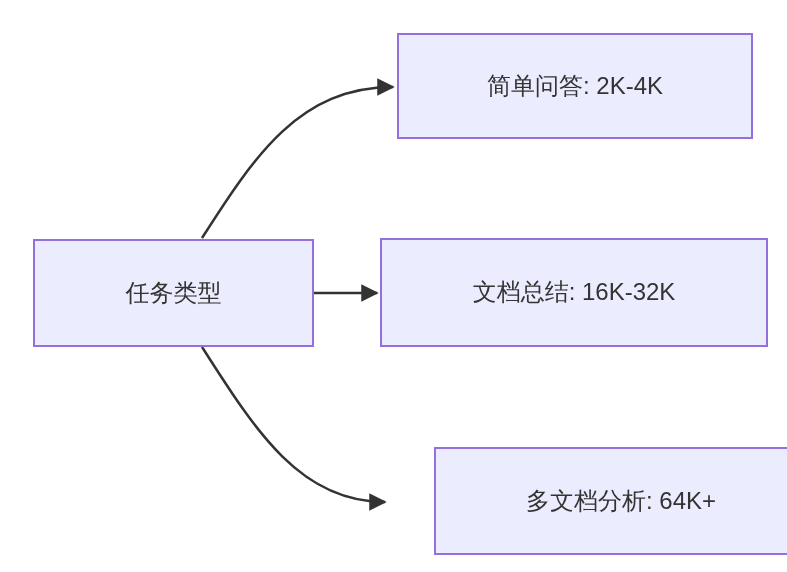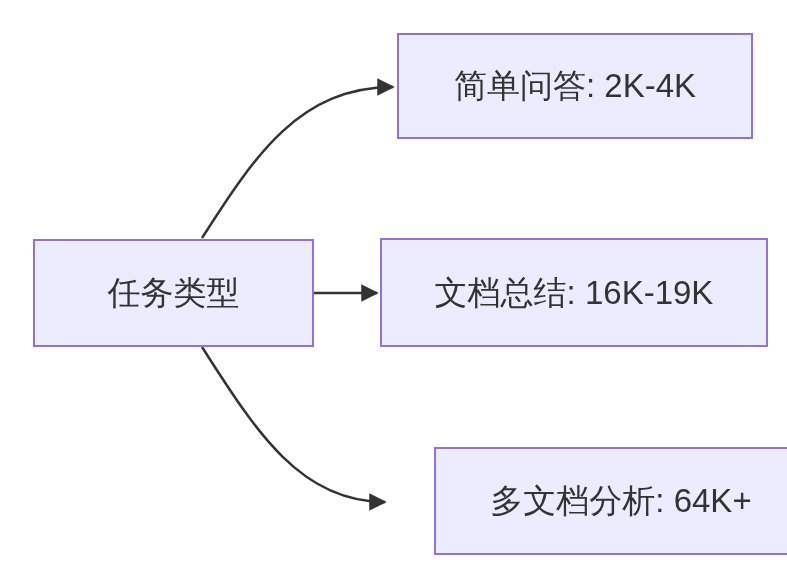--- a/index.html
+++ b/index.html
@@ -27,21 +27,21 @@
     stroke: none;
   }
   .node {
     position: absolute;
     display: flex;
     align-items: center;
     justify-content: center;
     background: var(--node-fill, #ECECFF);
     border: 2.5px solid var(--node-border, #9370DB);
     color: var(--text-color, #333333);
-    font-size: 33px;
+    font-size: 24px;
     line-height: 1.2;
     text-align: center;
     white-space: nowrap;
   }
   .node-root    { left: 33px;  top: 239px; width: 281px; height: 108px; }
   .node-branch0 { left: 397px; top: 33px;  width: 356px; height: 106px; }
   .node-branch1 { left: 380px; top: 238px; width: 388px; height: 109px; }
   .node-branch2 { left: 388px; top: 447px; width: 374px; height: 108px; margin-left: 46px; }
 </style>
 </head>
@@ -62,20 +62,20 @@
 
   <div class="node node-root">
     <span>任务类型</span>
   </div>
 
   <div class="node node-branch0">
     <span>简单问答: 2K-4K</span>
   </div>
 
   <div class="node node-branch1">
-    <span>文档总结: 16K-19K</span>
+    <span>文档总结: 16K-32K</span>
   </div>
 
   <div class="node node-branch2">
     <span>多文档分析: 64K+</span>
   </div>
 
 </div>
 
 </body></html>

